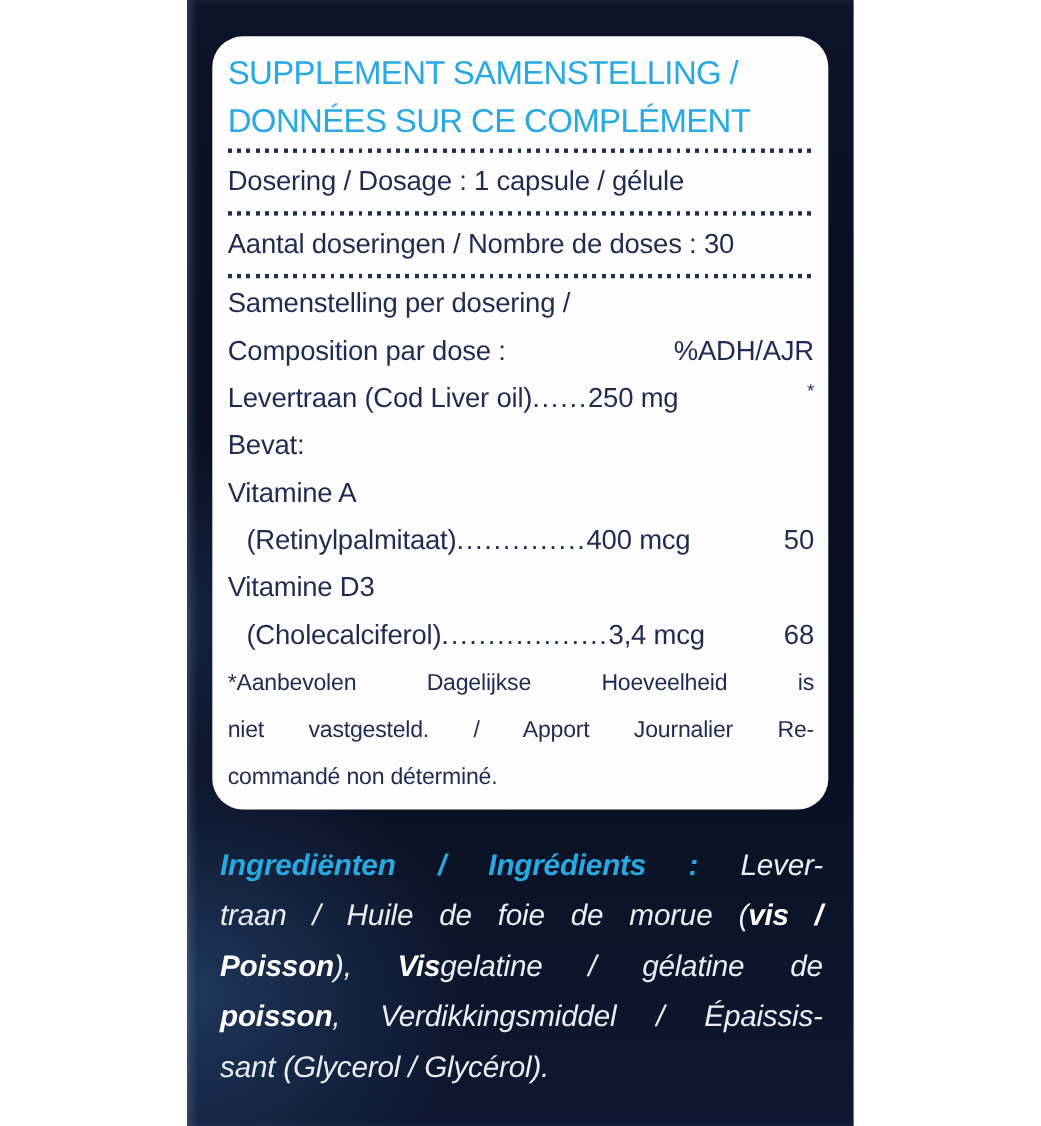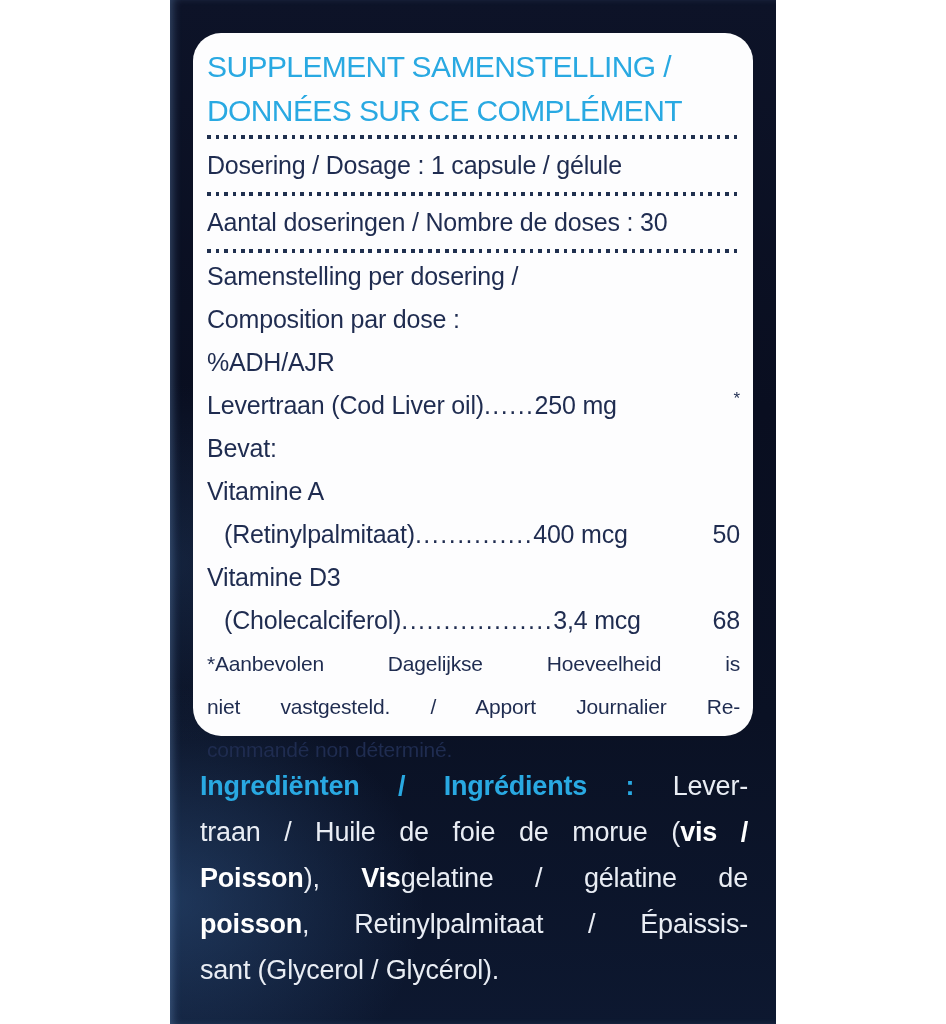--- a/index.html
+++ b/index.html
@@ -54,21 +54,21 @@
     line-height: 49px;
     white-space: nowrap;
   }
 
   .body-line {
     font-size: 25px;
     line-height: 43px;
     white-space: nowrap;
   }
 
-  .comp-header { display: flex; justify-content: space-between; flex-direction: column; }
+  .comp-header { display: flex; justify-content: space-between; }
 
   .nrow { display: flex; align-items: baseline; }
   .nrow.indent { padding-left: 17px; }
   .leader { letter-spacing: 1.5px; }
   .adh { margin-left: auto; text-align: right; min-width: 54px; }
   .adh.star { font-size: 17px; align-self: flex-start; line-height: 30px; }
 
   .footnote-line {
     font-size: 21px;
     line-height: 43px;
@@ -77,20 +77,21 @@
 
   
   .ingredients {
     position: absolute;
     left: 30px; top: 763px;
     width: 548px;
     color: #e9edf4;
     font-size: 27px;
     line-height: 46px;
     letter-spacing: -0.2px;
+    font-style: italic;
   }
   .ing-line { text-align: justify; text-align-last: justify; }
   .ing-line.last { text-align: left; text-align-last: left; }
   .cyan-b { color: #29a9e2; font-weight: bold; }
   .w-b { color: #ffffff; font-weight: bold; }
 </style>
 </head>
 <body>
 
 <div class="label-bg">
@@ -158,20 +159,20 @@
     <div class="ing-line">
       <span class="cyan-b">Ingrediënten / Ingrédients :</span><span> Lever-</span>
     </div>
     <div class="ing-line">
       <span>traan / Huile de foie de morue (</span><span class="w-b">vis /</span>
     </div>
     <div class="ing-line">
       <span class="w-b">Poisson</span><span>), </span><span class="w-b">Vis</span><span>gelatine / gélatine de</span>
     </div>
     <div class="ing-line">
-      <span class="w-b">poisson</span><span>, Retinylpalmitaat / Épaissis-</span>
+      <span class="w-b">poisson</span><span>, Verdikkingsmiddel / Épaissis-</span>
     </div>
     <div class="ing-line last">
       <span>sant (Glycerol / Glycérol).</span>
     </div>
   </div>
 
 </div>
 
 </body></html>

